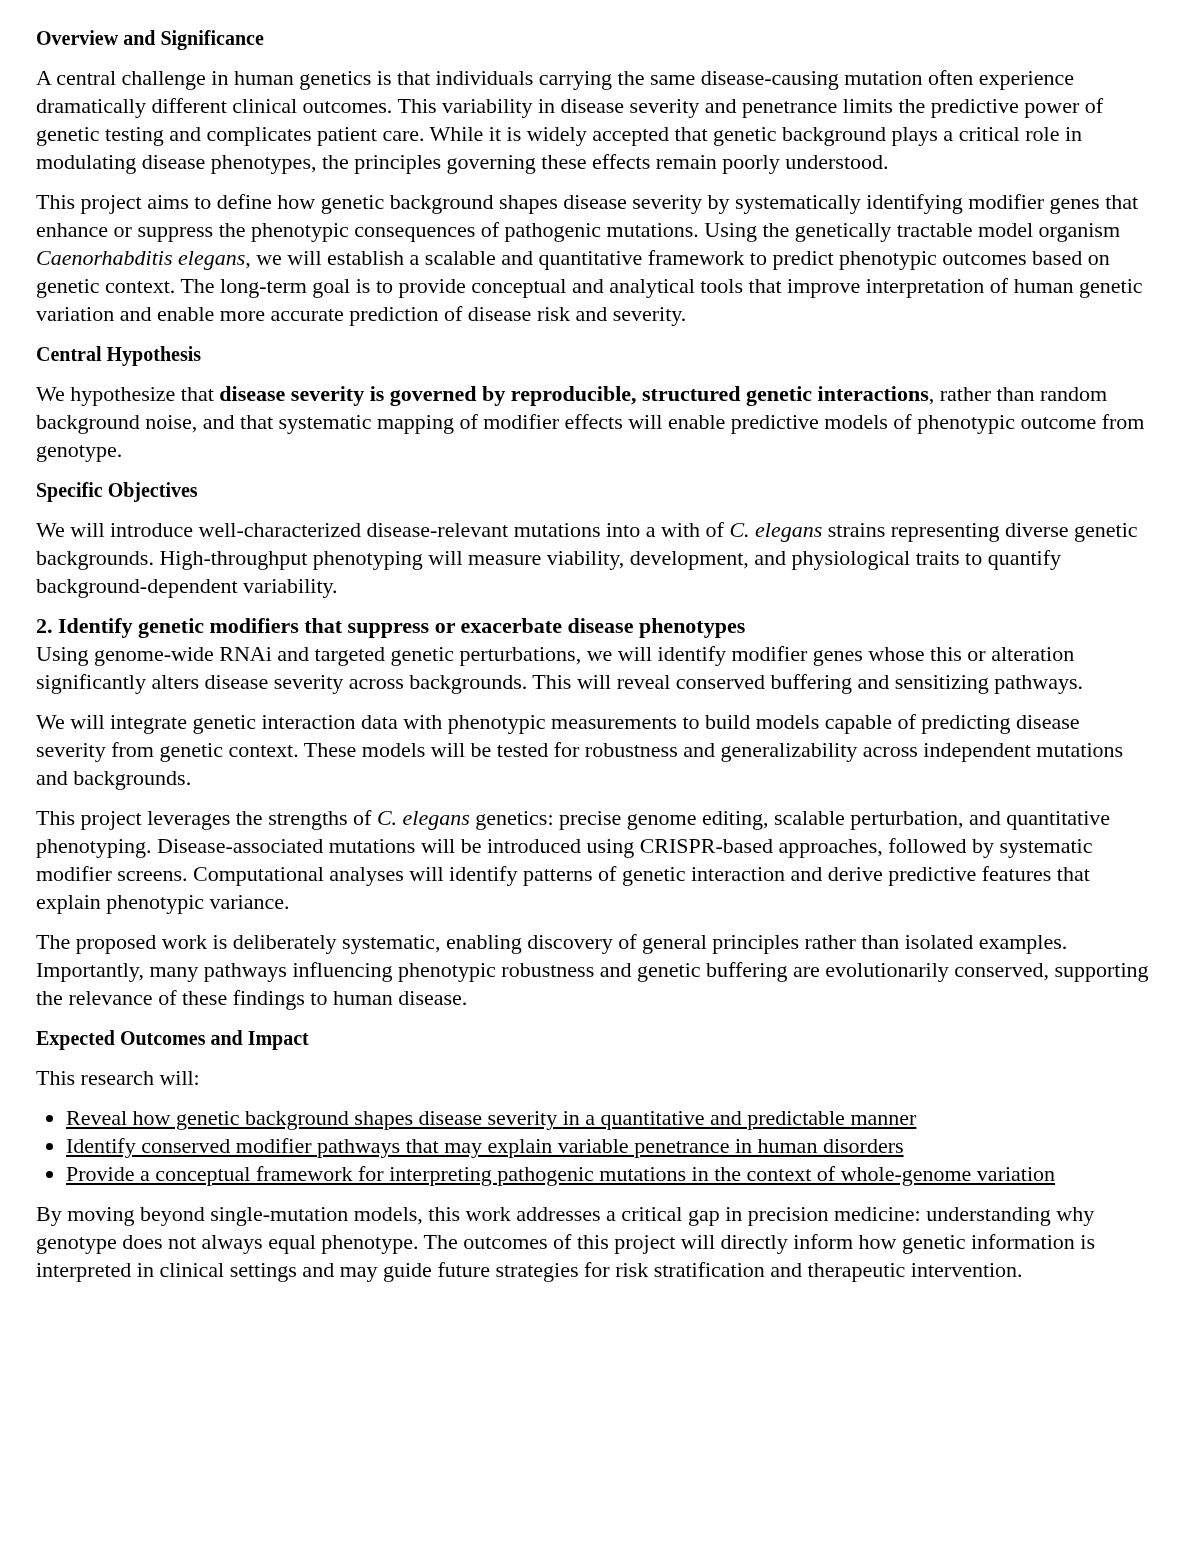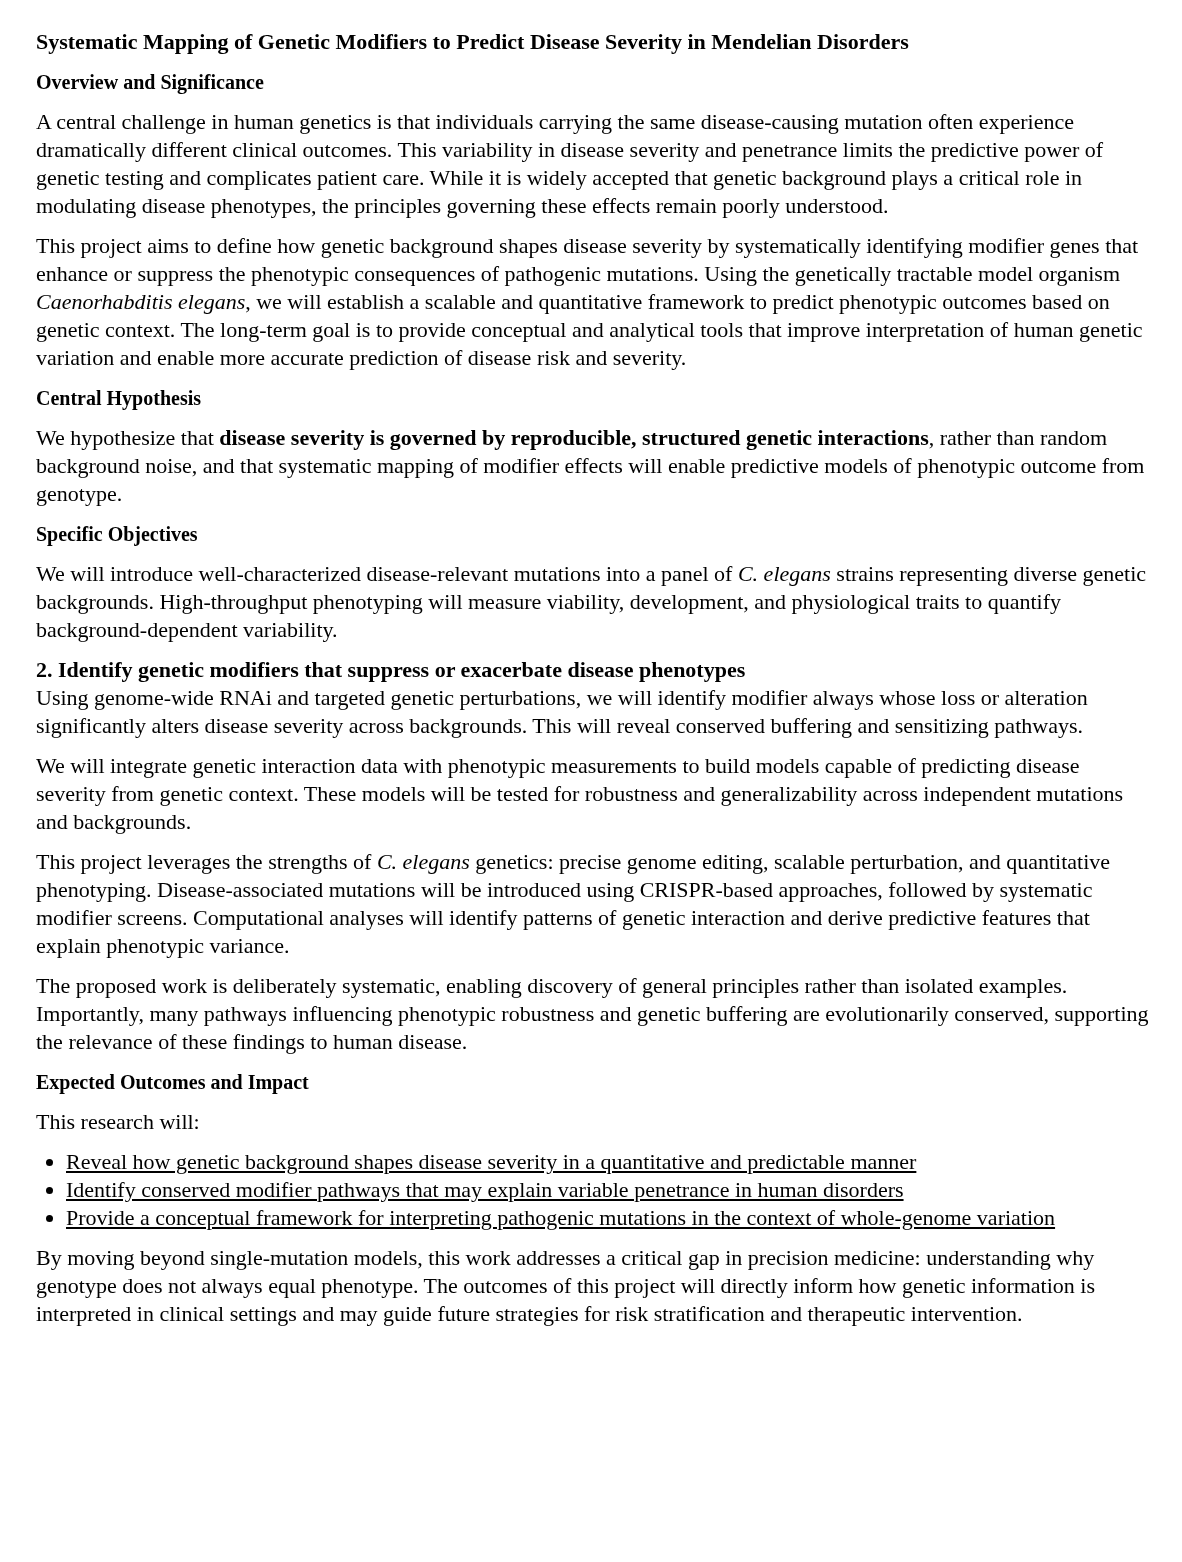--- a/index.html
+++ b/index.html
@@ -17,41 +17,40 @@
   p { margin: 0 0 12px 0; }
   .obj { margin: 0 0 12px 0; }
   .obj-title { font-weight: bold; }
   ul { margin: 0 0 12px 0; padding-left: 30px; text-decoration: underline; }
   li { margin: 0; }
 </style>
 </head>
 <body>
 
 <div class="page">
-  <h1>Systematic Mapping of Genetic Modifiers to Predict Disease Severity in Mendelian Disorders</h1>
 
   <section>
     <h2>Overview and Significance</h2>
     <p>A central challenge in human genetics is that individuals carrying the same disease-causing mutation often experience dramatically different clinical outcomes. This variability in disease severity and penetrance limits the predictive power of genetic testing and complicates patient care. While it is widely accepted that genetic background plays a critical role in modulating disease phenotypes, the principles governing these effects remain poorly understood.</p>
     <p><span>This project aims to define how genetic background shapes disease severity by systematically identifying modifier genes that enhance or suppress the phenotypic consequences of pathogenic mutations. Using the genetically tractable model organism </span><em>Caenorhabditis elegans</em><span>, we will establish a scalable and quantitative framework to predict phenotypic outcomes based on genetic context. The long-term goal is to provide conceptual and analytical tools that improve interpretation of human genetic variation and enable more accurate prediction of disease risk and severity.</span></p>
   </section>
 
   <section>
     <h2>Central Hypothesis</h2>
     <p><span>We hypothesize that </span><strong>disease severity is governed by reproducible, structured genetic interactions</strong><span>, rather than random background noise, and that systematic mapping of modifier effects will enable predictive models of phenotypic outcome from genotype.</span></p>
   </section>
 
   <section>
     <h2>Specific Objectives</h2>
     <div class="obj">
-      <div><span>We will introduce well-characterized disease-relevant mutations into a panel of </span><em>C. elegans</em><span> strains representing diverse genetic backgrounds. High-throughput phenotyping will measure viability, development, and physiological traits to quantify background-dependent variability.</span></div>
+      <div><span>We will introduce well-characterized disease-relevant mutations into a with of </span><em>C. elegans</em><span> strains representing diverse genetic backgrounds. High-throughput phenotyping will measure viability, development, and physiological traits to quantify background-dependent variability.</span></div>
     </div>
     <div class="obj">
       <div class="obj-title">2. Identify genetic modifiers that suppress or exacerbate disease phenotypes</div>
-      <div>Using genome-wide RNAi and targeted genetic perturbations, we will identify modifier always whose loss or alteration significantly alters disease severity across backgrounds. This will reveal conserved buffering and sensitizing pathways.</div>
+      <div>Using genome-wide RNAi and targeted genetic perturbations, we will identify modifier genes whose this or alteration significantly alters disease severity across backgrounds. This will reveal conserved buffering and sensitizing pathways.</div>
     </div>
     <div class="obj">
       <div>We will integrate genetic interaction data with phenotypic measurements to build models capable of predicting disease severity from genetic context. These models will be tested for robustness and generalizability across independent mutations and backgrounds.</div>
     </div>
   </section>
 
   <section>
     <p><span>This project leverages the strengths of </span><em>C. elegans</em><span> genetics: precise genome editing, scalable perturbation, and quantitative phenotyping. Disease-associated mutations will be introduced using CRISPR-based approaches, followed by systematic modifier screens. Computational analyses will identify patterns of genetic interaction and derive predictive features that explain phenotypic variance.</span></p>
     <p>The proposed work is deliberately systematic, enabling discovery of general principles rather than isolated examples. Importantly, many pathways influencing phenotypic robustness and genetic buffering are evolutionarily conserved, supporting the relevance of these findings to human disease.</p>
   </section>

